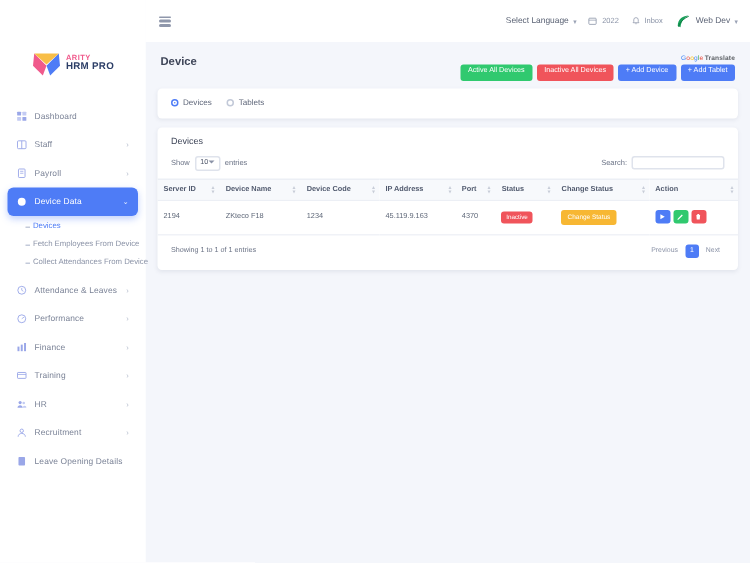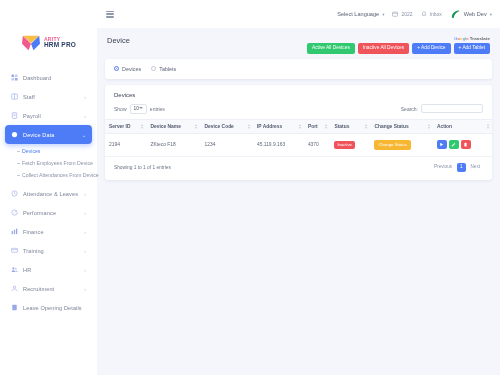--- a/index.html
+++ b/index.html
@@ -97,21 +97,21 @@
     background: #ffffff;
     display: flex; align-items: center; justify-content: center;
     overflow: hidden;
   }
   .caret { font-size: 4.5px; color: #9aa2b5; }
 
   
   .content { flex: 1 1 auto; padding: 6px 8px 0 8px; position: relative; }
 
   .page-head { display: flex; align-items: flex-start; justify-content: space-between; padding: 2px 2px 5px 2px; }
-  .page-title { font-size: 7.5px; color: #3f4category; color: #3d4457; font-weight: 400; }
+  .page-title { font-size: 7.5px; color: #3f4category; color: #3d4457; font-weight: 700; }
   .gtrans { font-size: 4.4px; text-align: right; margin-bottom: 2px; letter-spacing: .1px; }
   .gtrans .g1 { color: #4285f4; } .gtrans .g2 { color: #ea4335; }
   .gtrans .g3 { color: #fbbc05; } .gtrans .g4 { color: #4285f4; }
   .gtrans .g5 { color: #34a853; } .gtrans .g6 { color: #ea4335; }
   .gtrans .tr { color: #5f6368; font-weight: 700; margin-left: 1px; }
   .btn-row { display: flex; gap: 3px; }
   .btn {
     font-size: 4.8px; color: #ffffff;
     padding: 3px 5px; border-radius: 2px;
     white-space: nowrap; border: none; line-height: 1;

